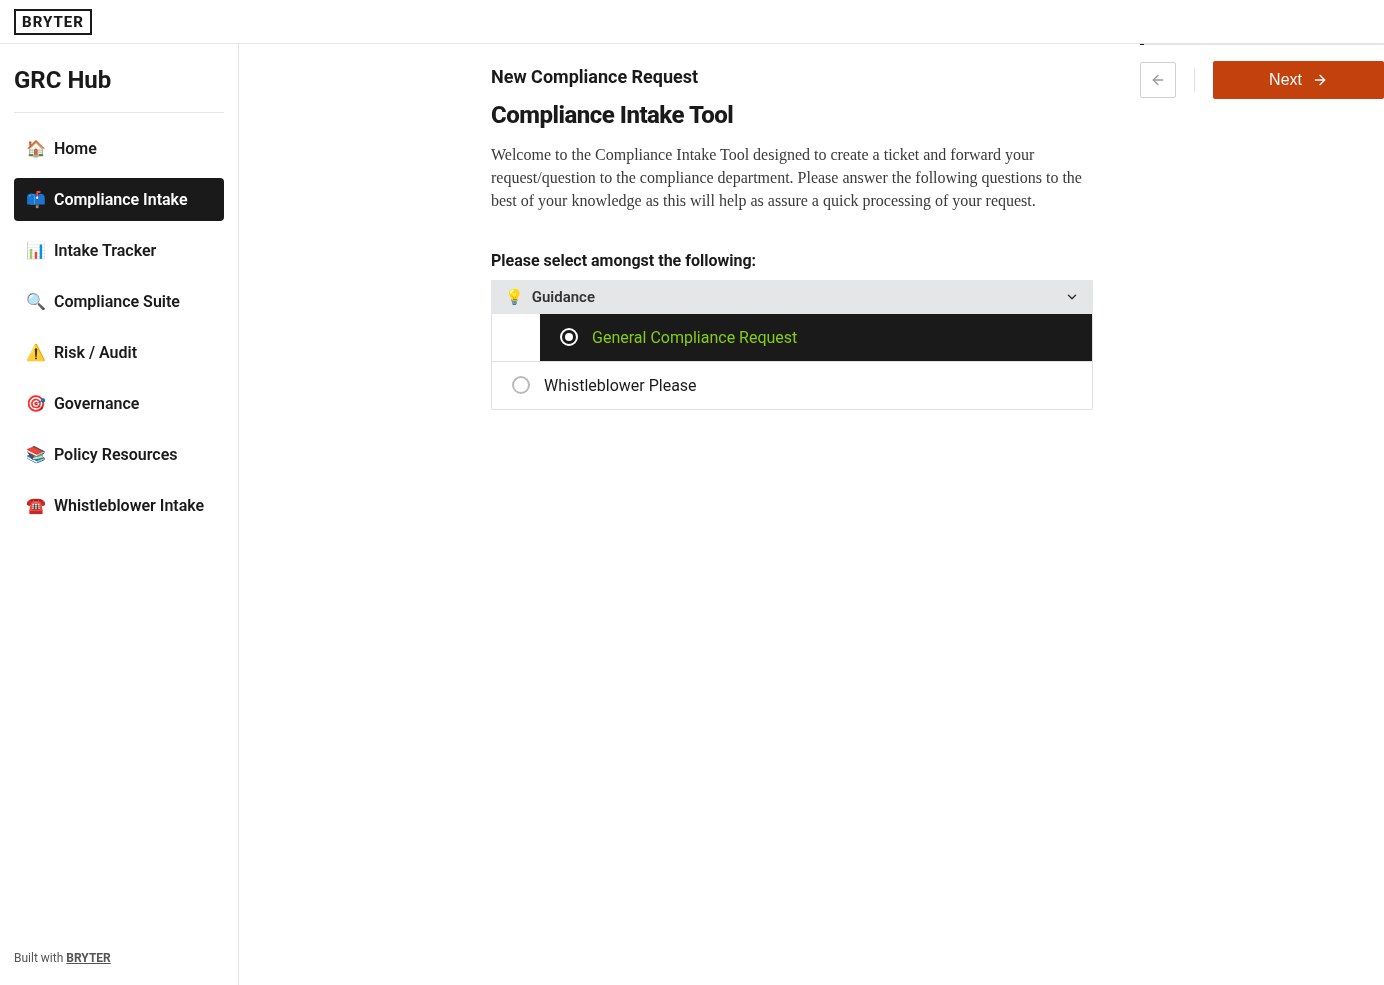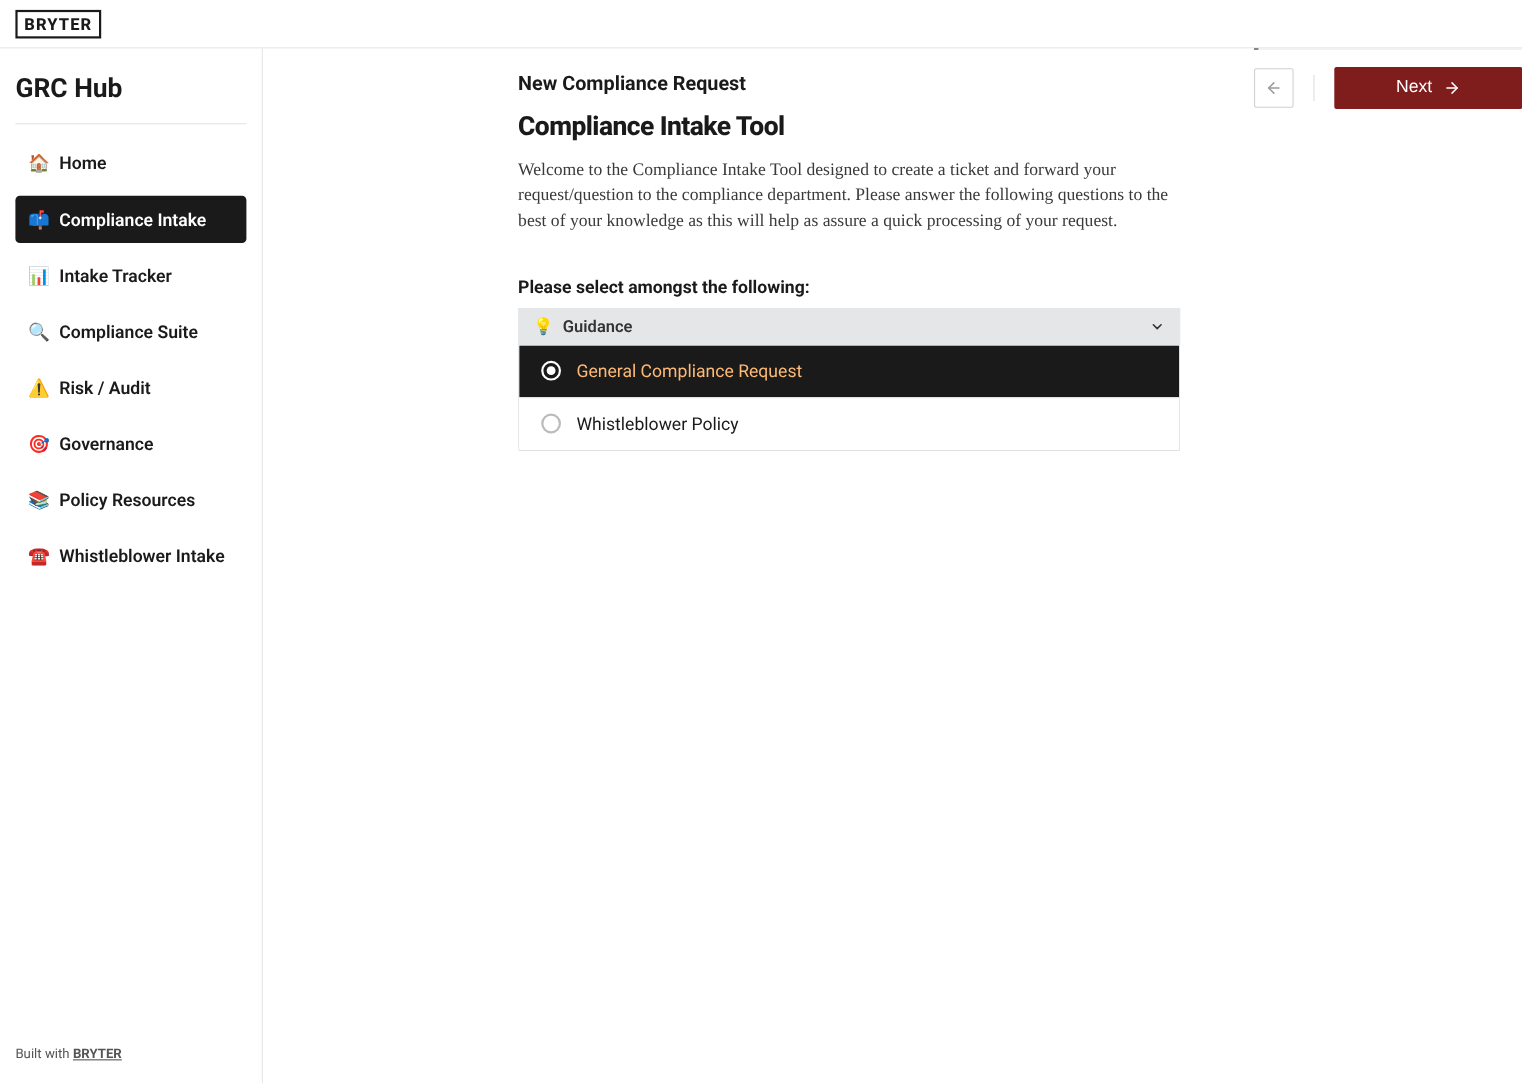--- a/index.html
+++ b/index.html
@@ -26,20 +26,21 @@
     .logo {
       border: 2px solid #1a1a1a;
       padding: 2px 6px;
       font-weight: 800;
       letter-spacing: 1px;
       font-size: 15px;
     }
     .layout {
       display: flex;
       height: calc(100% - 44px);
+      gap: 20px;
     }
     .sidebar {
       width: 239px;
       border-right: 1px solid #e5e5e5;
       padding: 22px 14px 10px 14px;
       display: flex;
       flex-direction: column;
       position: relative;
     }
     .sidebar-title {
@@ -151,21 +152,22 @@
       font-size: 16px;
       border-top: 1px solid #e0e0e0;
       cursor: pointer;
       background: #fff;
     }
     .option:first-child {
       border-top: none;
     }
     .option.selected {
       background: #1a1a1a;
-      color: #fdba74;
+      color: #84cc16;
+      margin-left: 48px;
     }
     .radio {
       width: 18px;
       height: 18px;
       border: 2px solid #bbb;
       border-radius: 50%;
       display: flex;
       align-items: center;
       justify-content: center;
       flex-shrink: 0;
@@ -211,21 +213,21 @@
       justify-content: center;
       cursor: pointer;
       color: #888;
     }
     .footer-sep {
       width: 1px;
       height: 24px;
       background: #e0e0e0;
     }
     .next-btn {
-      background: #7f1d1d;
+      background: #c2410c;
       color: #fff;
       border: none;
       padding: 10px 56px;
       font-size: 16px;
       font-weight: 500;
       display: flex;
       align-items: center;
       gap: 10px;
       cursor: pointer;
       border-radius: 2px;
@@ -304,21 +306,21 @@
             <div class="option selected">
               <span class="radio">
                 <span class="dot"></span>
               </span>
               <span>General Compliance Request</span>
             </div>
             <div class="option">
               <span class="radio">
                 <span class="dot"></span>
               </span>
-              <span>Whistleblower Policy</span>
+              <span>Whistleblower Please</span>
             </div>
           </div>
       </div>
     </div>
 
     <div class="footer-bar">
       <button class="back-btn">
         <span>
           <svg width="16" height="16" viewBox="0 0 24 24" fill="none" stroke="#9a9a9a" stroke-width="2" stroke-linecap="round" stroke-linejoin="round">
               <line x1="19" y1="12" x2="5" y2="12"></line>

